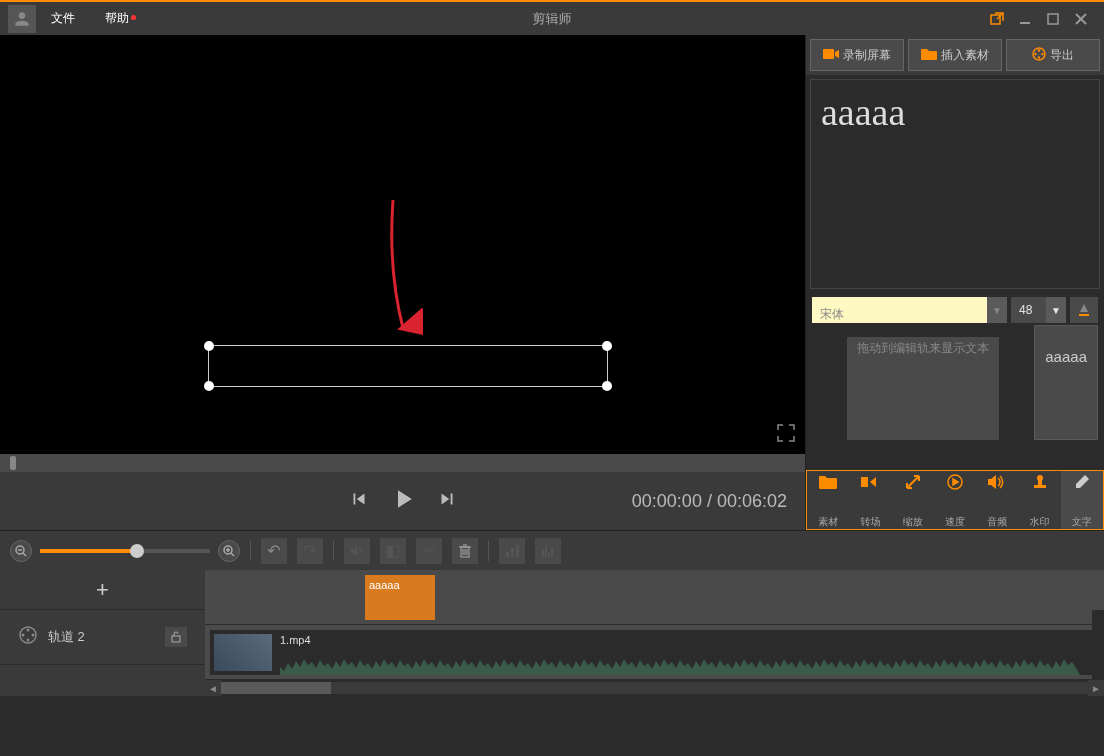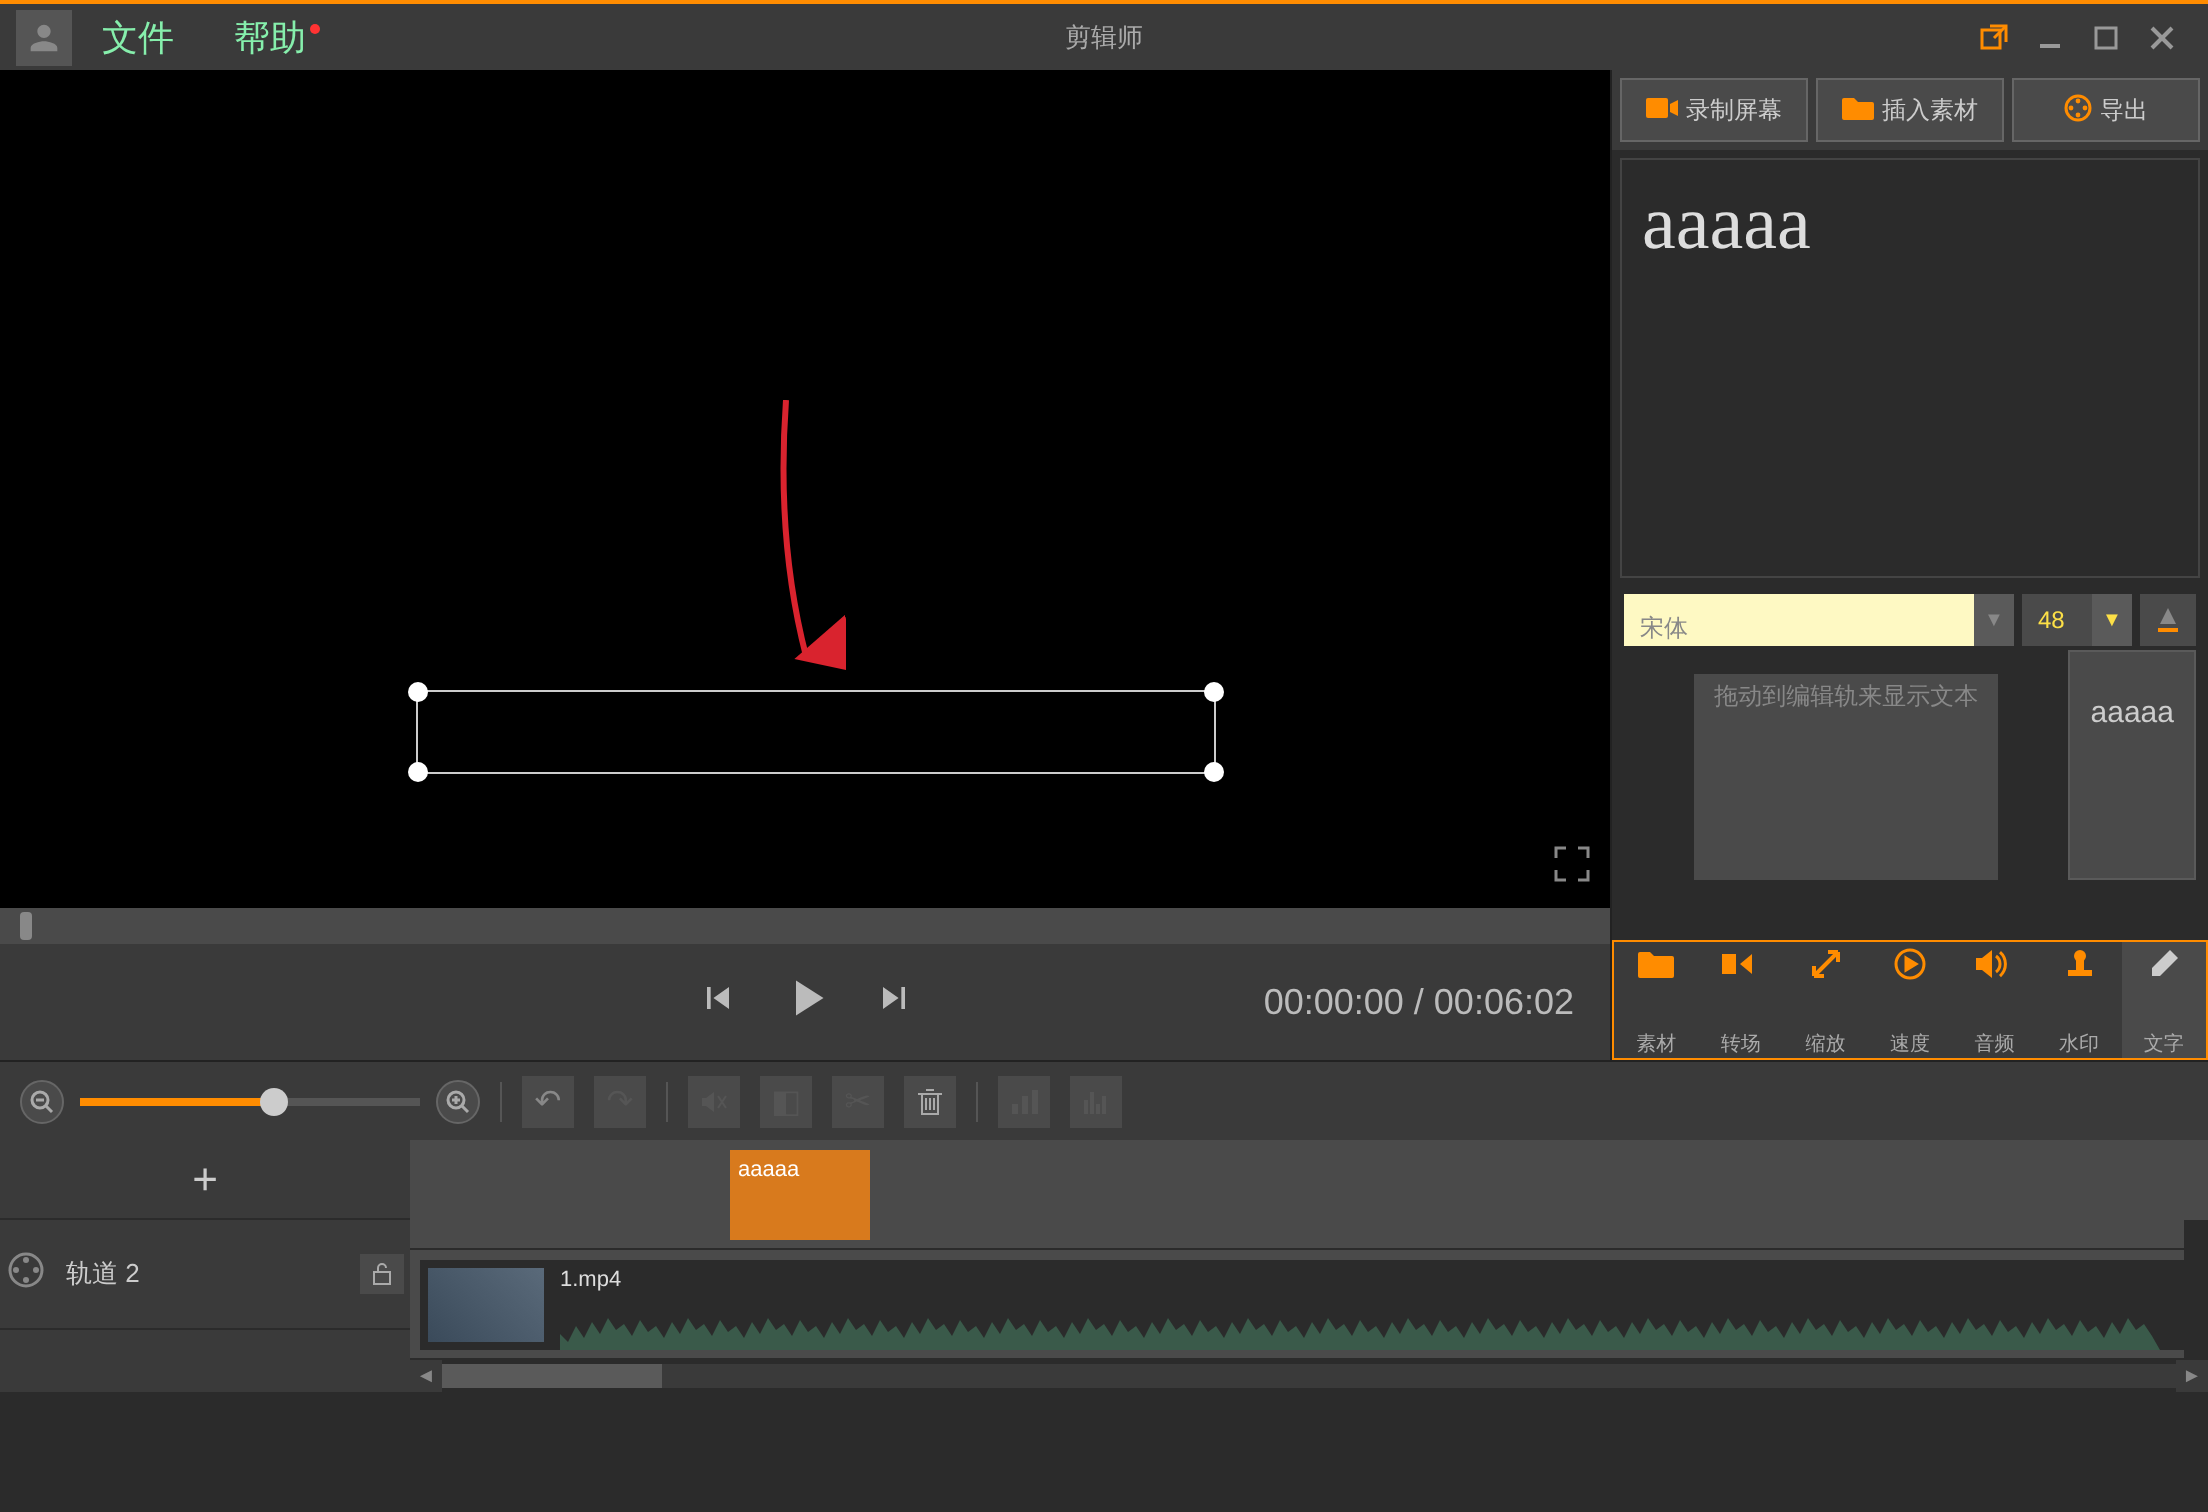--- a/index.html
+++ b/index.html
@@ -2,21 +2,21 @@
 <html><head>
 <meta charset="utf-8">
 <style>
 * { margin: 0; padding: 0; box-sizing: border-box; }
 body { font-family: "Microsoft YaHei", sans-serif; background: #2b2b2b; color: #ccc; width: 1104px; height: 756px; overflow: hidden; position: relative; }
 
 
 .title-bar { height: 35px; background: #3a3a3a; border-top: 2px solid #ff8c00; display: flex; align-items: center; position: relative; }
 .avatar { width: 28px; height: 28px; background: #555; margin-left: 8px; display: flex; align-items: center; justify-content: center; }
 .avatar svg { width: 20px; height: 20px; fill: #888; }
-.menu-item { padding: 0 15px; color: #86efac; font-size: 18px; cursor: pointer; position: relative; }
+.menu-item { padding: 0 15px; color: #ffffff; font-size: 12px; cursor: pointer; position: relative; }
 .badge-dot { position: absolute; top: 5px; right: 8px; width: 5px; height: 5px; background: #ff3333; border-radius: 50%; }
 .title-text { position: absolute; left: 50%; transform: translateX(-50%); color: #aaa; font-size: 13px; }
 .window-controls { margin-left: auto; display: flex; align-items: center; gap: 12px; padding-right: 15px; }
 .win-ctrl { width: 16px; height: 16px; display:flex; align-items:center; justify-content:center; cursor:pointer; color: #999; }
 
 
 .main-row { display: flex; height: 495px; }
 
 
 .preview-col { width: 805px; display:flex; flex-direction:column; }
@@ -38,21 +38,21 @@
 
 
 .right-col { flex: 1; display: flex; flex-direction: column; border-left: 1px solid #222; }
 .top-buttons { height: 40px; display: flex; gap: 4px; padding: 4px; background: #3a3a3a; }
 .top-btn { flex: 1; background: #4a4a4a; border: 1px solid #666; display: flex; align-items: center; justify-content: center; gap: 4px; color: #ccc; font-size: 12px; cursor: pointer; }
 .top-btn .icn { color:#ff8c00; }
 
 .text-preview { height: 210px; background: #2b2b2b; border: 1px solid #444; margin: 4px; padding: 10px; color: #ddd; font-family: serif; font-size: 38px; }
 .font-row { display: flex; gap: 4px; padding: 4px 6px; }
 .font-select { flex: 1; height: 26px; background: #fef9c3; border: none; color: #888; padding: 0 8px; font-size: 12px; display:flex; align-items:flex-end; position:relative; }
-.font-size-sel { width: 55px; height: 26px; background: #4a4a4a; color: #fde047; font-size: 12px; display:flex; align-items:center; padding:0 8px; position:relative;}
+.font-size-sel { width: 55px; height: 26px; background: #4a4a4a; color: #e5e5e5; font-size: 12px; display:flex; align-items:center; padding:0 8px; position:relative;}
 .dd-arrow { position:absolute; right:0; top:0; width:20px; height:26px; background:#5a5a5a; display:flex; align-items:center; justify-content:center; font-size:10px;}
 .color-btn { width: 28px; height: 26px; background: #4a4a4a; display:flex; align-items:center; justify-content:center; color:#888;}
 
 .drag-hint-area { flex: 1; padding: 10px 6px 30px 6px; display:flex; flex-direction:row; justify-content:flex-end; }
 .drag-caption { font-size: 12px; color: #888; text-align: center; background:#4a4a4a; display:inline-block; padding:3px 10px; margin:0 auto; position:relative; z-index:1;}
 .drag-box { background: #4a4a4a; border:1px solid #5a5a5a; margin-top:-12px; padding: 22px 10px 14px; text-align:center; color:#ccc; font-size:15px; }
 
 .tool-row { height: 60px; background: #3a3a3a; border: 1px solid #ff8c00; display: flex; }
 .tool-item { flex: 1; display: flex; flex-direction: column; align-items: center; justify-content: space-between; gap: 2px; cursor:pointer; }
 .tool-item.active { background: #4a4a4a; }
@@ -66,21 +66,21 @@
 .zoom-slider { width: 170px; height: 4px; background: #ff8c00; position: relative; }
 .zoom-slider::before { content:''; position:absolute; left:95px; right:0; top:0; bottom:0; background:#555;}
 .zoom-knob { position:absolute; left:90px; top:-5px; width:14px; height:14px; background:#ccc; border-radius:50%; }
 .tl-tool-btn { width: 26px; height: 26px; background: #4a4a4a; display:flex; align-items:center; justify-content:center; color:#888; cursor:pointer; }
 .tl-divider { width:1px; height:20px; background:#555; }
 
 
 .timeline { flex: 1; display: flex; background: #3a3a3a; }
 .track-headers { width: 205px; background: #3a3a3a; }
 .add-track { height: 40px; display:flex; align-items:center; justify-content:center; font-size: 22px; color:#ccc; cursor:pointer; border-bottom:1px solid #2b2b2b; }
-.track-header { height: 55px; display: flex; align-items: center; padding: 0 3px; gap: 10px; border-bottom: 1px solid #2b2b2b; }
+.track-header { height: 55px; display: flex; align-items: center; padding: 0 18px; gap: 10px; border-bottom: 1px solid #2b2b2b; }
 .track-icon { color: #888; }
 .track-name { flex: 1; color: #ccc; font-size: 13px; }
 .lock-icon { color: #888; background:#4a4a4a; width:22px; height:20px; display:flex; align-items:center; justify-content:center; font-size:11px;}
 
 .track-content { flex: 1; position: relative; overflow:hidden; }
 .ruler { height: 40px; background: #3a3a3a; position: relative; border-bottom:1px solid #2b2b2b; }
 .ruler-mark { position: absolute; top: 0; font-size: 10px; color: #999; }
 .ruler-mark.first { color: #00ff7c; }
 .playhead { position: absolute; top: 0; left: 12px; width: 14px; height: 14px; background: #ff8c00; clip-path: polygon(0 0, 100% 0, 50% 100%); z-index:5;}
 .playhead-line { position:absolute; top:10px; left:18px; width:1px; height:150px; background:#ff8c00; z-index:4;}

